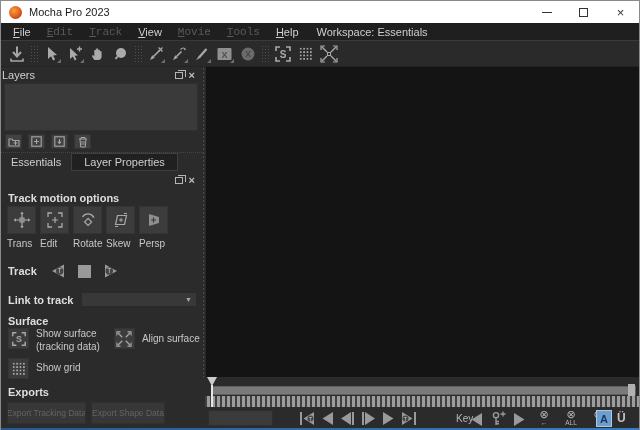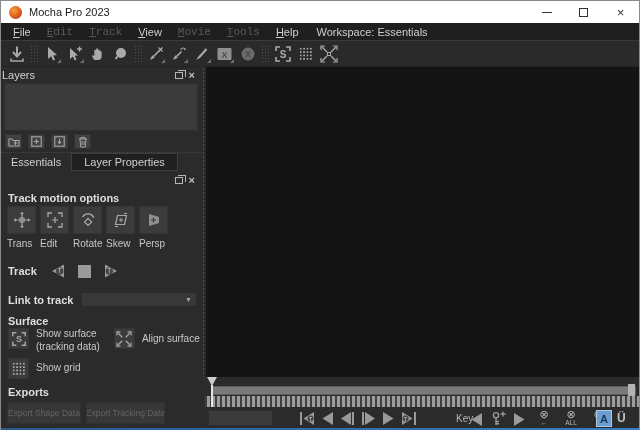--- a/index.html
+++ b/index.html
@@ -359,22 +359,22 @@
     </div>
     <div class="surface-row2">
       <div class="sq-btn">
         <div class="dot-grid"></div>
       </div>
       <div class="surf-label">Show grid</div>
     </div>
 
     <div class="section-title" style="position:absolute; top:319px; left:7px;">Exports</div>
     <div class="export-btns">
+      <div class="export-btn b1">Export Tracking Data</div>
       <div class="export-btn b2">Export Shape Data</div>
-      <div class="export-btn b1">Export Tracking Data</div>
     </div>
   </div>
 
   <div class="v-handle"></div>
 
   <div class="viewport"></div>
 
   <div class="timeline">
     <div class="playhead-tri"></div>
     <div class="track-bar">

